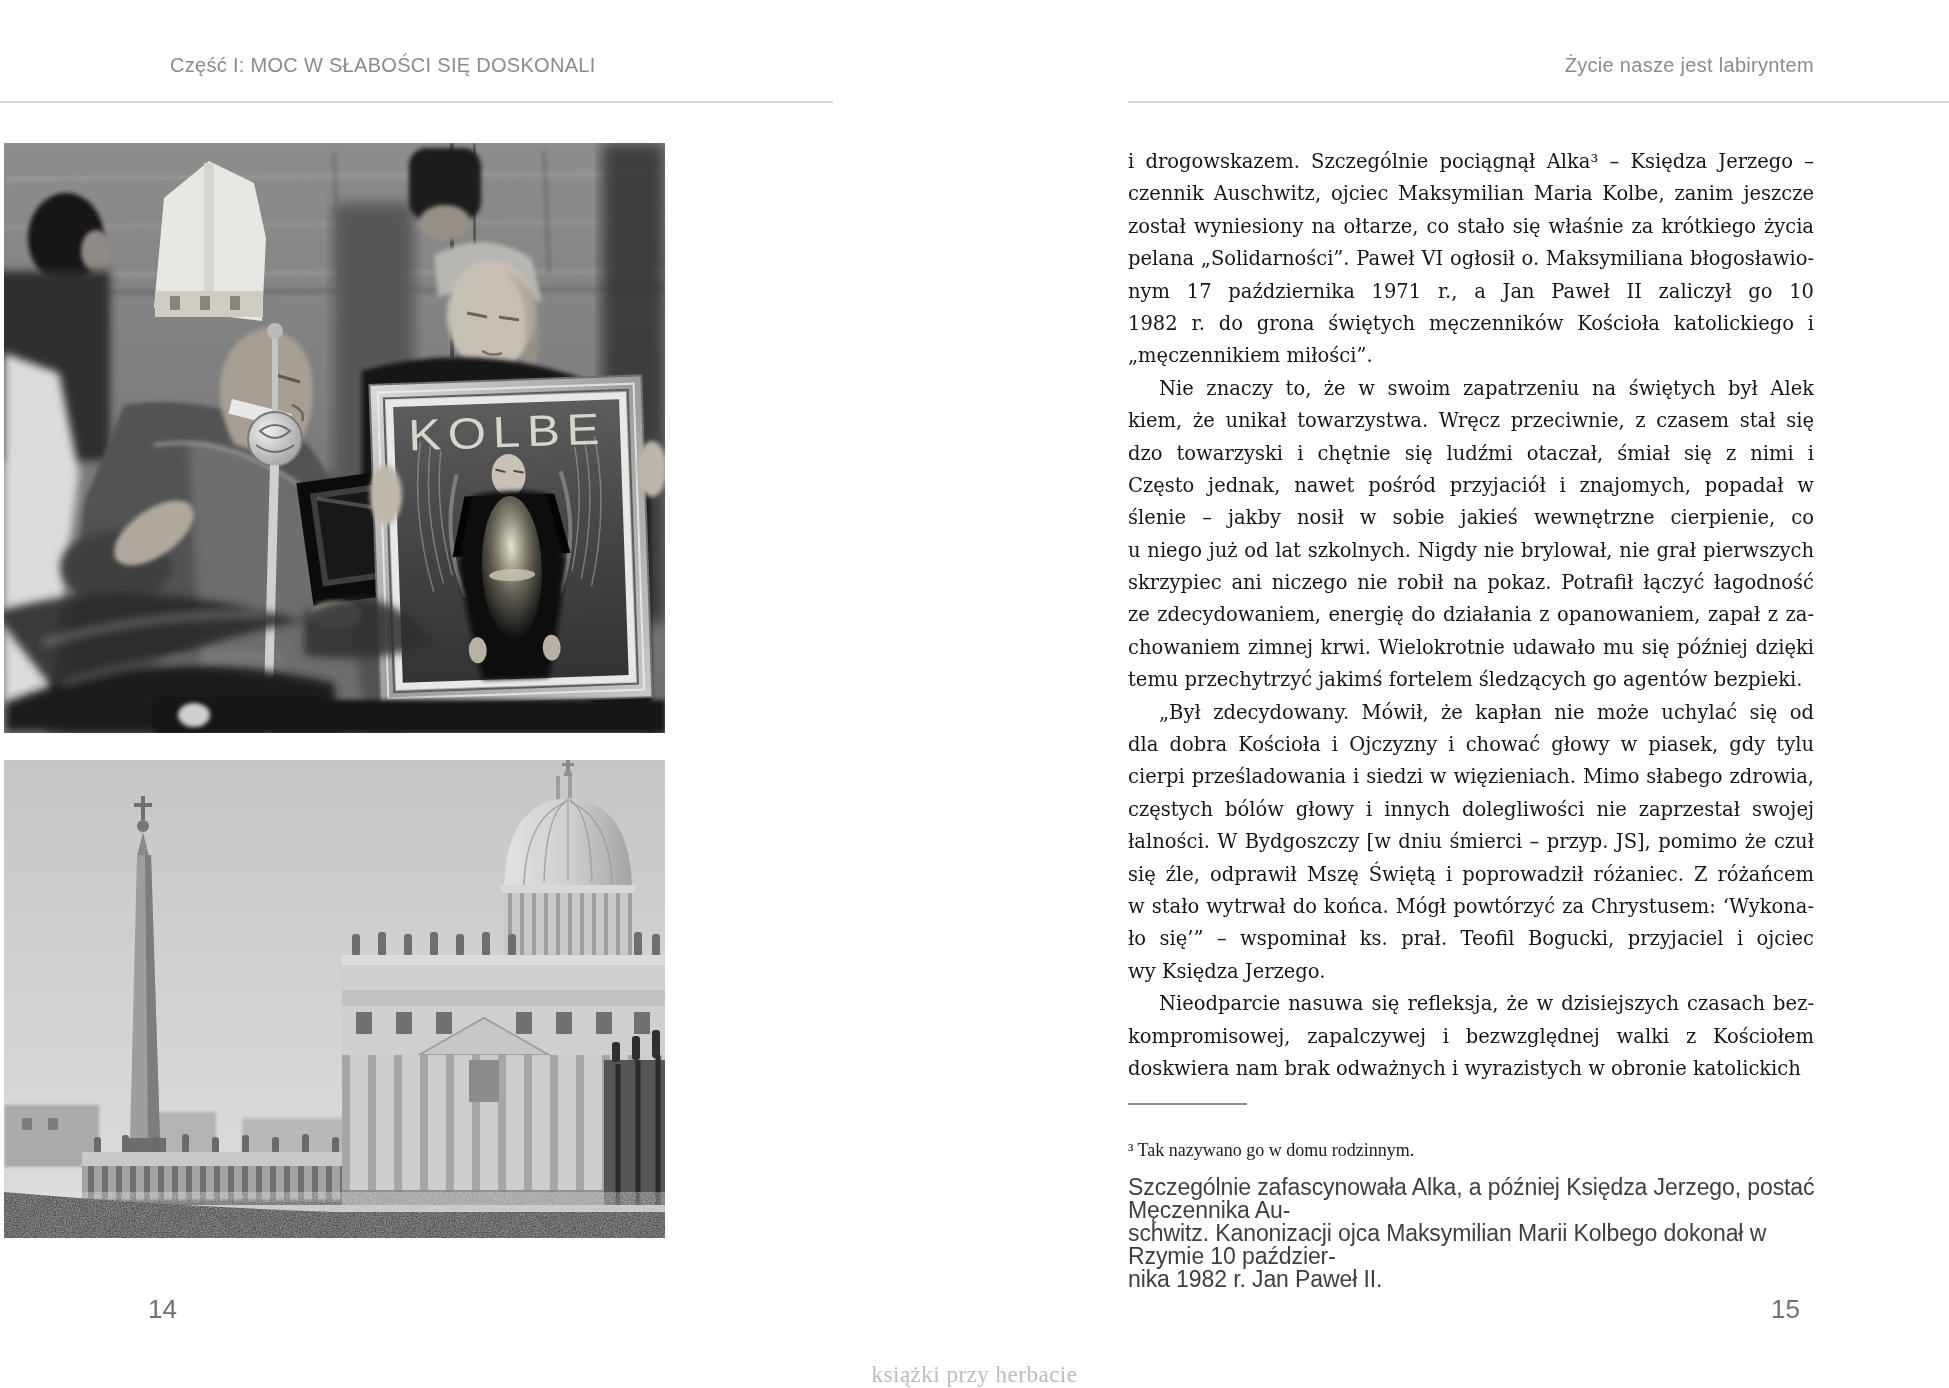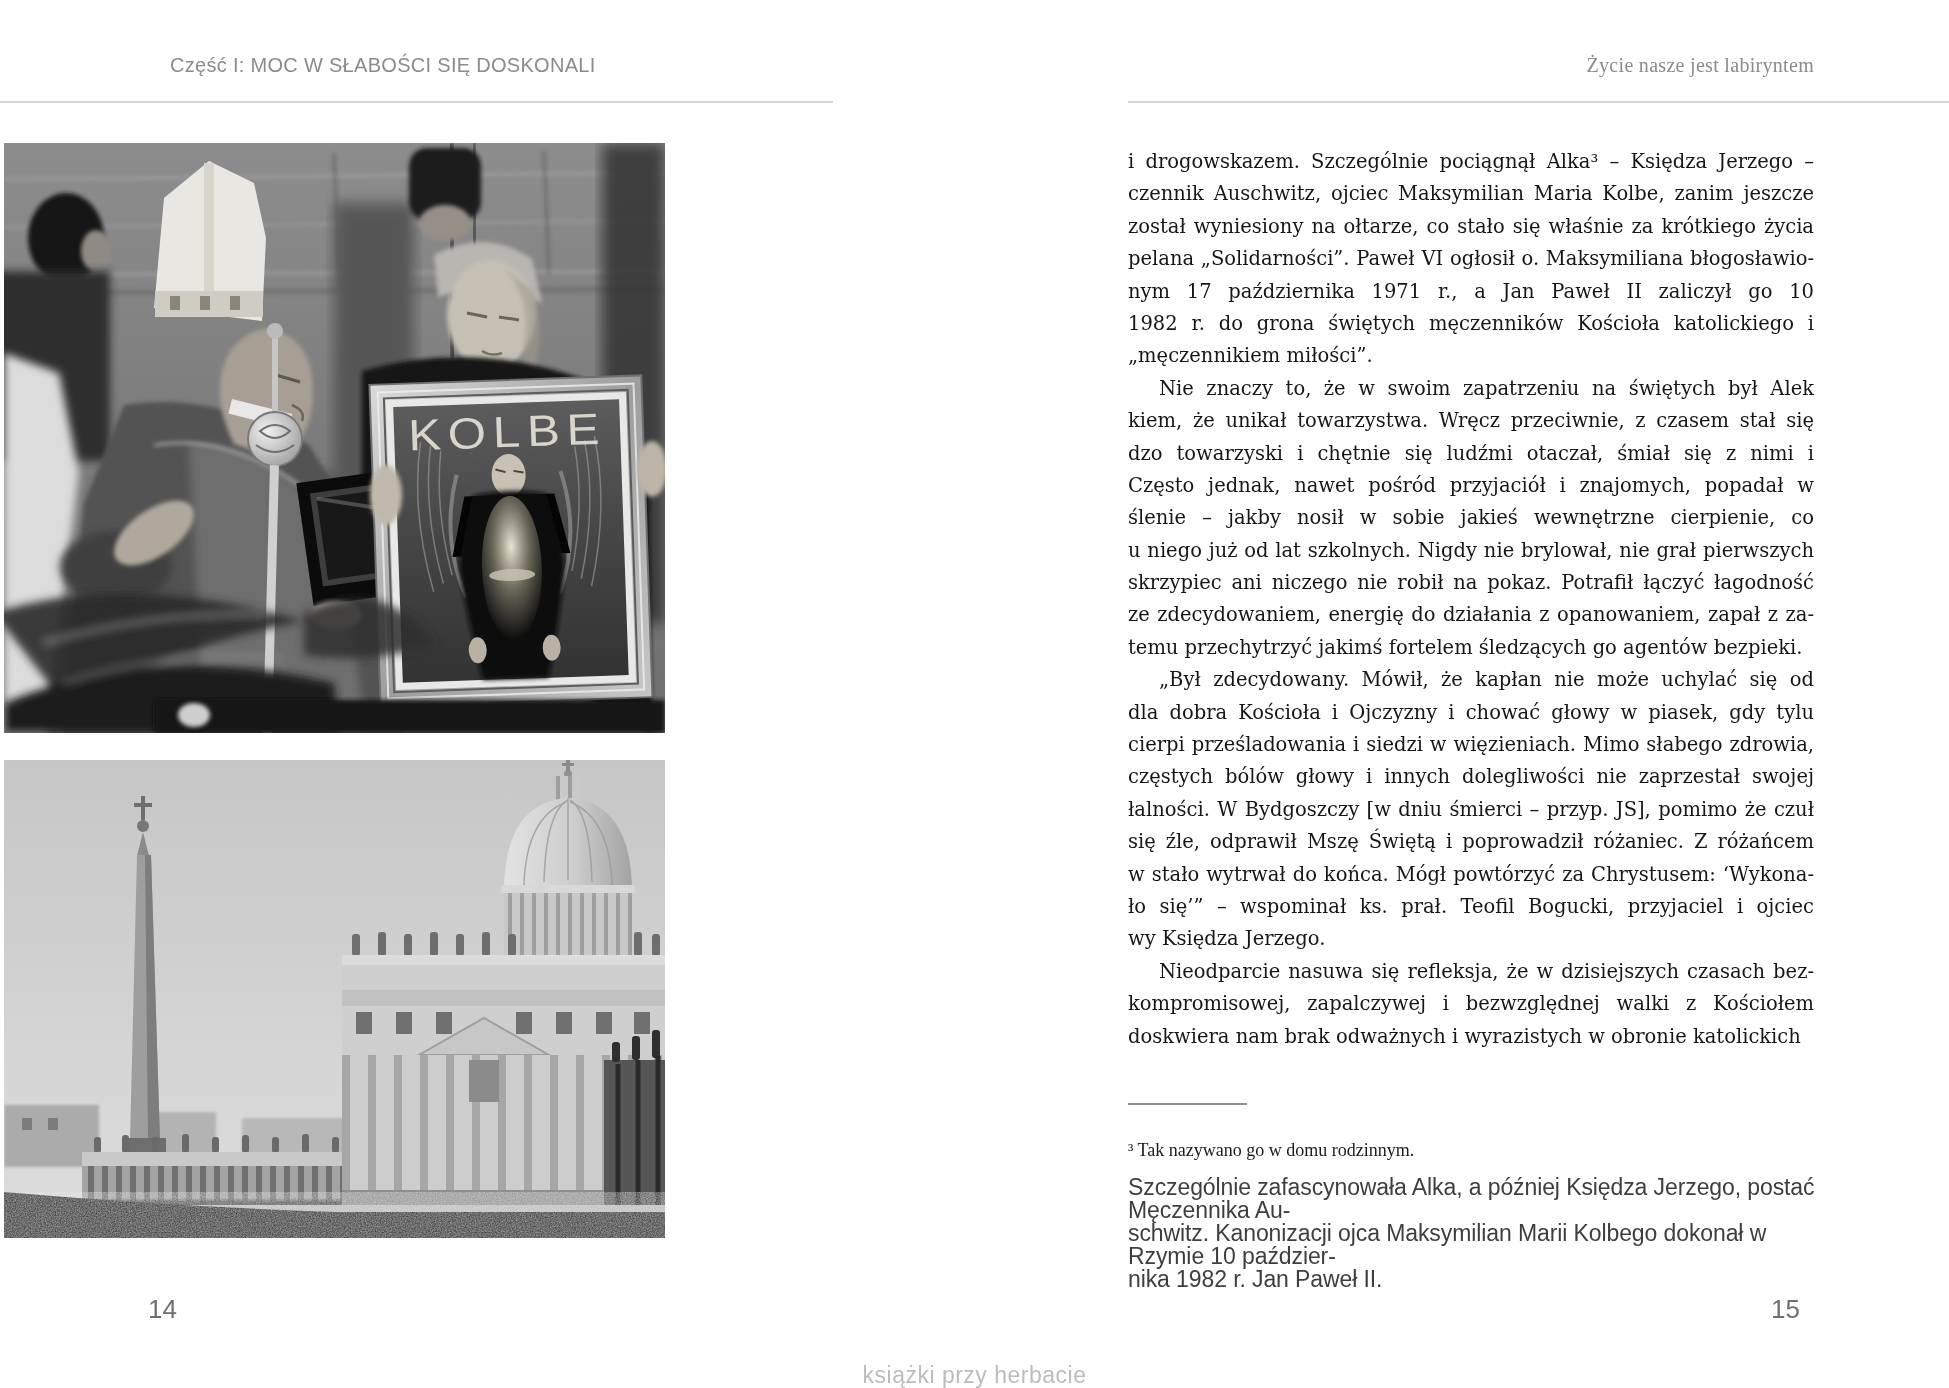--- a/index.html
+++ b/index.html
@@ -3,21 +3,21 @@
 <meta charset="utf-8">
 <style>
   html,body{margin:0;padding:0;background:#ffffff;}
   #spread{
     position:relative;width:1949px;height:1388px;background:#ffffff;
     overflow:hidden;font-family:"Liberation Sans",sans-serif;
   }
   
   .runhead{position:absolute;top:54px;font-size:20px;color:#8b8b8b;letter-spacing:.3px;}
   #head-left{left:150px;margin-left:20px;}
-  #head-right{right:135px;text-align:right;font-family:Liberation Serif, serif;}
+  #head-right{right:135px;text-align:right;}
   .headrule{position:absolute;top:101px;height:2px;background:#d6d6d6;}
   #rule-left{left:0;width:833px;}
   #rule-right{left:1128px;width:821px;}
   
   .photo{position:absolute;left:4px;overflow:hidden;background:#777;}
   #photo-top{top:143px;width:661px;height:590px;}
   #photo-bottom{top:760px;width:661px;height:478px;}
   .photo svg{display:block;}
   
   #body-col{position:absolute;left:1128px;top:146px;width:686px;
@@ -31,21 +31,21 @@
     font-family:Liberation Serif, serif;font-size:18px;color:#1b1b1b;margin-top:28px;}
   
   #caption{position:absolute;left:1128px;top:1176px;width:706px;
     font-size:23px;line-height:23px;color:#3e3e3e;letter-spacing:-.1px;}
   
   .folio{position:absolute;top:1294px;font-size:26px;color:#6f6f6f;}
   #folio-left{left:148px;}
   #folio-right{right:149px;}
   
   #watermark{position:absolute;top:1362px;left:50%;transform:translateX(-50%);
-    font-size:23px;color:#bcbcbc;letter-spacing:.5px;white-space:nowrap;}
+    font-size:23px;color:#bcbcbc;letter-spacing:.5px;white-space:nowrap;font-family:Liberation Serif, serif;}
 </style>
 </head>
 <body>
 
 <div id="spread">
 
   <div class="runhead" id="head-left">Część I: MOC W SŁABOŚCI SIĘ DOSKONALI</div>
   <div class="runhead" id="head-right">Życie nasze jest labiryntem</div>
   <div class="headrule" id="rule-left"></div>
   <div class="headrule" id="rule-right"></div>
@@ -368,20 +368,21 @@
       <div class="bline">1982 r. do grona świętych męczenników Kościoła katolickiego i nazwał</div>
       <div class="bline end">„męczennikiem miłości”.</div>
       <div class="bline indent">Nie znaczy to, że w swoim zapatrzeniu na świętych był Alek odlud-</div>
       <div class="bline">kiem, że unikał towarzystwa. Wręcz przeciwnie, z czasem stał się bar-</div>
       <div class="bline">dzo towarzyski i chętnie się ludźmi otaczał, śmiał się z nimi i żartował.</div>
       <div class="bline">Często jednak, nawet pośród przyjaciół i znajomych, popadał w zamy-</div>
       <div class="bline">ślenie – jakby nosił w sobie jakieś wewnętrzne cierpienie, co zauważano</div>
       <div class="bline">u niego już od lat szkolnych. Nigdy nie brylował, nie grał pierwszych</div>
       <div class="bline">skrzypiec ani niczego nie robił na pokaz. Potrafił łączyć łagodność</div>
       <div class="bline">ze zdecydowaniem, energię do działania z opanowaniem, zapał z za-</div>
+      <div class="bline">chowaniem zimnej krwi. Wielokrotnie udawało mu się później dzięki</div>
       <div class="bline end">temu przechytrzyć jakimś fortelem śledzących go agentów bezpieki.</div>
       <div class="bline indent">„Był zdecydowany. Mówił, że kapłan nie może uchylać się od pracy</div>
       <div class="bline">dla dobra Kościoła i Ojczyzny i chować głowy w piasek, gdy tylu ludzi</div>
       <div class="bline">cierpi prześladowania i siedzi w więzieniach. Mimo słabego zdrowia,</div>
       <div class="bline">częstych bólów głowy i innych dolegliwości nie zaprzestał swojej dzia-</div>
       <div class="bline">łalności. W Bydgoszczy [w dniu śmierci – przyp. JS], pomimo że czuł</div>
       <div class="bline">się źle, odprawił Mszę Świętą i poprowadził różaniec. Z różańcem</div>
       <div class="bline">w stało wytrwał do końca. Mógł powtórzyć za Chrystusem: ‘Wykona-</div>
       <div class="bline">ło się’” – wspominał ks. prał. Teofil Bogucki, przyjaciel i ojciec ducho-</div>
       <div class="bline end">wy Księdza Jerzego.</div>

